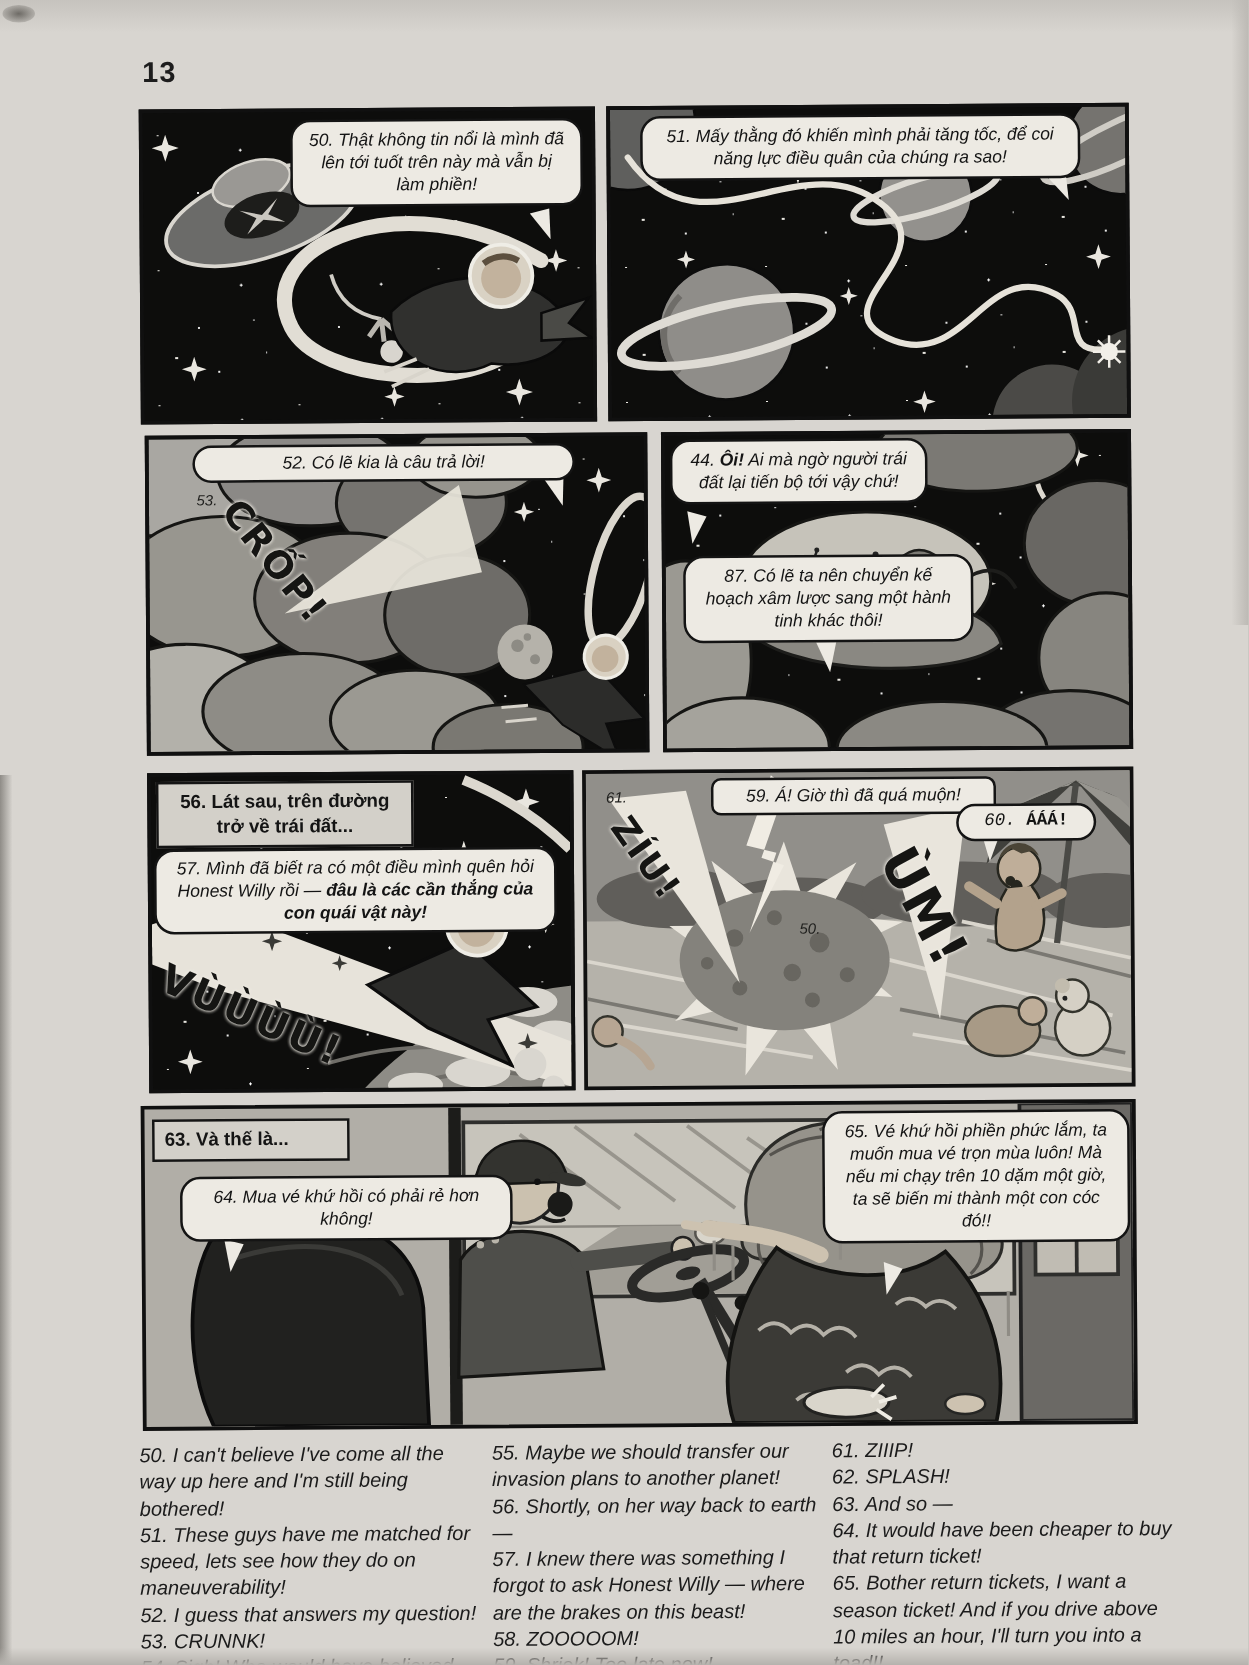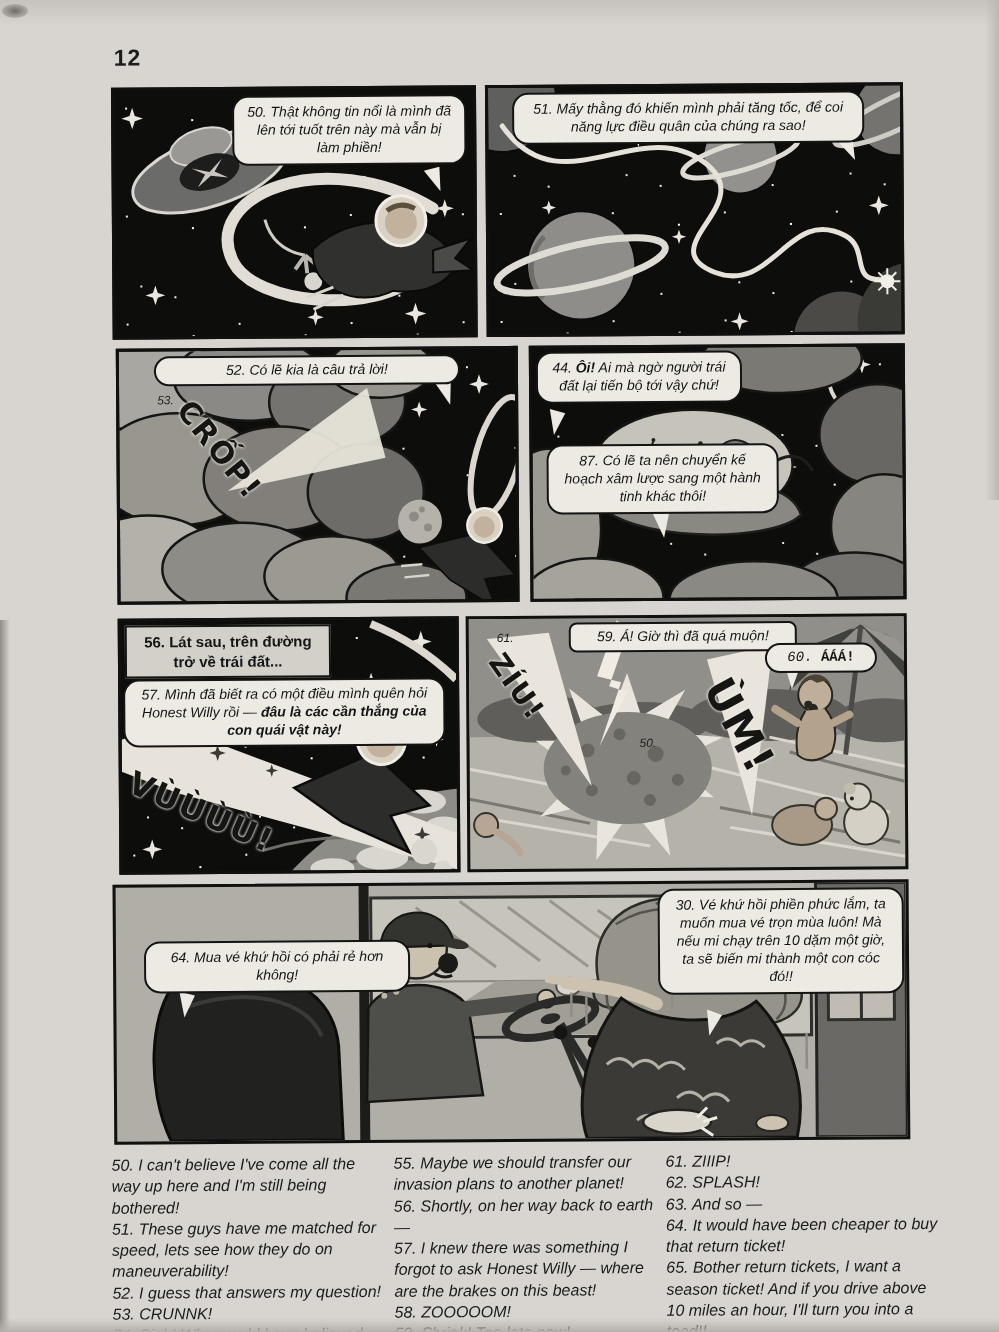--- a/index.html
+++ b/index.html
@@ -44,21 +44,21 @@
 
   .tcol{position:absolute;font-style:italic;font-size:16px;line-height:1.33;color:#1b1b1b;}
   .tcol p{margin:0;}
 </style>
 </head>
 <body>
 
 <div id="canvas">
 <div id="sheet">
 
-  <div id="page-number">12</div>
+  <div id="page-number">13</div>
 
   <div class="panel stars" style="left:115px;top:85px;width:365px;height:252px;">
     <svg viewBox="0 0 359 246" preserveAspectRatio="none">
       <defs>
         <path id="star4" d="M0,-9 L2.2,-2.2 L9,0 L2.2,2.2 L0,9 L-2.2,2.2 L-9,0 L-2.2,-2.2 Z"></path>
       </defs>
       <g fill="#e9e6df">
         <use href="#star4" transform="translate(18,28) scale(1.2)"></use>
         <use href="#star4" transform="translate(235,20) scale(0.8)"></use>
         <use href="#star4" transform="translate(330,120) scale(1.0)"></use>
@@ -336,21 +336,21 @@
       </g>
       <g transform="translate(332,208)">
         <ellipse rx="30" ry="20" fill="#a89a86" stroke="#33332c" stroke-width="2"></ellipse>
         <circle cx="24" cy="-16" r="11" fill="#bfae99" stroke="#33332c" stroke-width="2"></circle>
       </g>
       <g transform="translate(16,206)">
         <circle r="12" fill="#b7a693" stroke="#33332c" stroke-width="2"></circle>
         <path d="M8,6 q18,8 26,22" stroke="#b7a693" stroke-width="7" fill="none" stroke-linecap="round"></path>
       </g>
     </svg>
-    <div class="sfx-label" style="left:28px;top:12px;font-style:italic;">61.</div>
+    <div class="sfx-label" style="left:16px;top:12px;font-style:italic;">61.</div>
     <div class="sfx" style="left:40px;top:28px;font-size:28px;transform:rotate(55deg);transform-origin:0 0;">ZÍU!</div>
     <div class="sfx-label" style="left:170px;top:118px;">50.</div>
     <div class="sfx" style="left:268px;top:52px;font-size:42px;transform:rotate(62deg);transform-origin:0 0;">ÙM!</div>
     <div class="bubble" style="left:100px;top:4px;width:228px;padding:4px 8px;border-radius:8px;">
       <i><span>59. Á! Giờ thì đã quá muộn!</span></i>
     </div>
     <div class="bubble" style="left:296px;top:26px;width:112px;padding:4px 6px;font-family:Liberation Mono, monospace;">
       <i><span>60. </span></i><b><span>ÁÁÁ!</span></b>
     </div>
     <div class="tail" style="left:316px;top:54px;transform:rotate(8deg);border-width:18px 4px 0 8px;"></div>
@@ -433,26 +433,29 @@
         <ellipse cx="655" cy="240" rx="16" ry="8" fill="#cdc2b0" stroke="#262624" stroke-width="2"></ellipse>
       </g>
       <g transform="translate(560,238)">
         <ellipse rx="34" ry="12" fill="#d9d5cb" stroke="#232321" stroke-width="2.5"></ellipse>
         <path d="M20,-4 l10,-10 M26,0 l14,-4 M24,6 l12,8" stroke="#efece4" stroke-width="3"></path>
       </g>
       <rect x="700" y="0" width="90" height="254" fill="#6b6965" stroke="#222" stroke-width="3"></rect>
       <rect x="712" y="25" width="66" height="112" fill="#c0bcb3" stroke="#2e2e2c" stroke-width="3"></rect>
       <line x1="745" y1="25" x2="745" y2="137" stroke="#2e2e2c" stroke-width="3"></line>
     </svg>
+    <div class="caption" style="left:6px;top:8px;width:158px;text-align:left;">
+      <span>63. Và thế là...</span>
+    </div>
     <div class="bubble" style="left:28px;top:54px;width:266px;">
       <i><span>64. Mua vé khứ hồi có phải rẻ hơn không!</span></i>
     </div>
     <div class="tail" style="left:60px;top:106px;transform:rotate(14deg);"></div>
     <div class="bubble" style="left:542px;top:5px;width:246px;">
-      <i><span>30. Vé khứ hồi phiền phức lắm, ta muốn mua vé trọn mùa luôn! Mà nếu mi chạy trên 10 dặm một giờ, ta sẽ biến mi thành một con cóc đó!!</span></i>
+      <i><span>65. Vé khứ hồi phiền phức lắm, ta muốn mua vé trọn mùa luôn! Mà nếu mi chạy trên 10 dặm một giờ, ta sẽ biến mi thành một con cóc đó!!</span></i>
     </div>
     <div class="tail" style="left:586px;top:128px;transform:rotate(20deg);"></div>
   </div>
 
   <div class="tcol" style="left:108px;top:1152px;width:276px;">
     <p>50. I can't believe I've come all the way up here and I'm still being bothered!</p>
     <p>51. These guys have me matched for speed, lets see how they do on maneuverability!</p>
     <p>52. I guess that answers my question!</p>
     <p>53. CRUNNK!</p>
     <p>54. Sigh! Who would have believed the earthlings were that advanced!</p>

